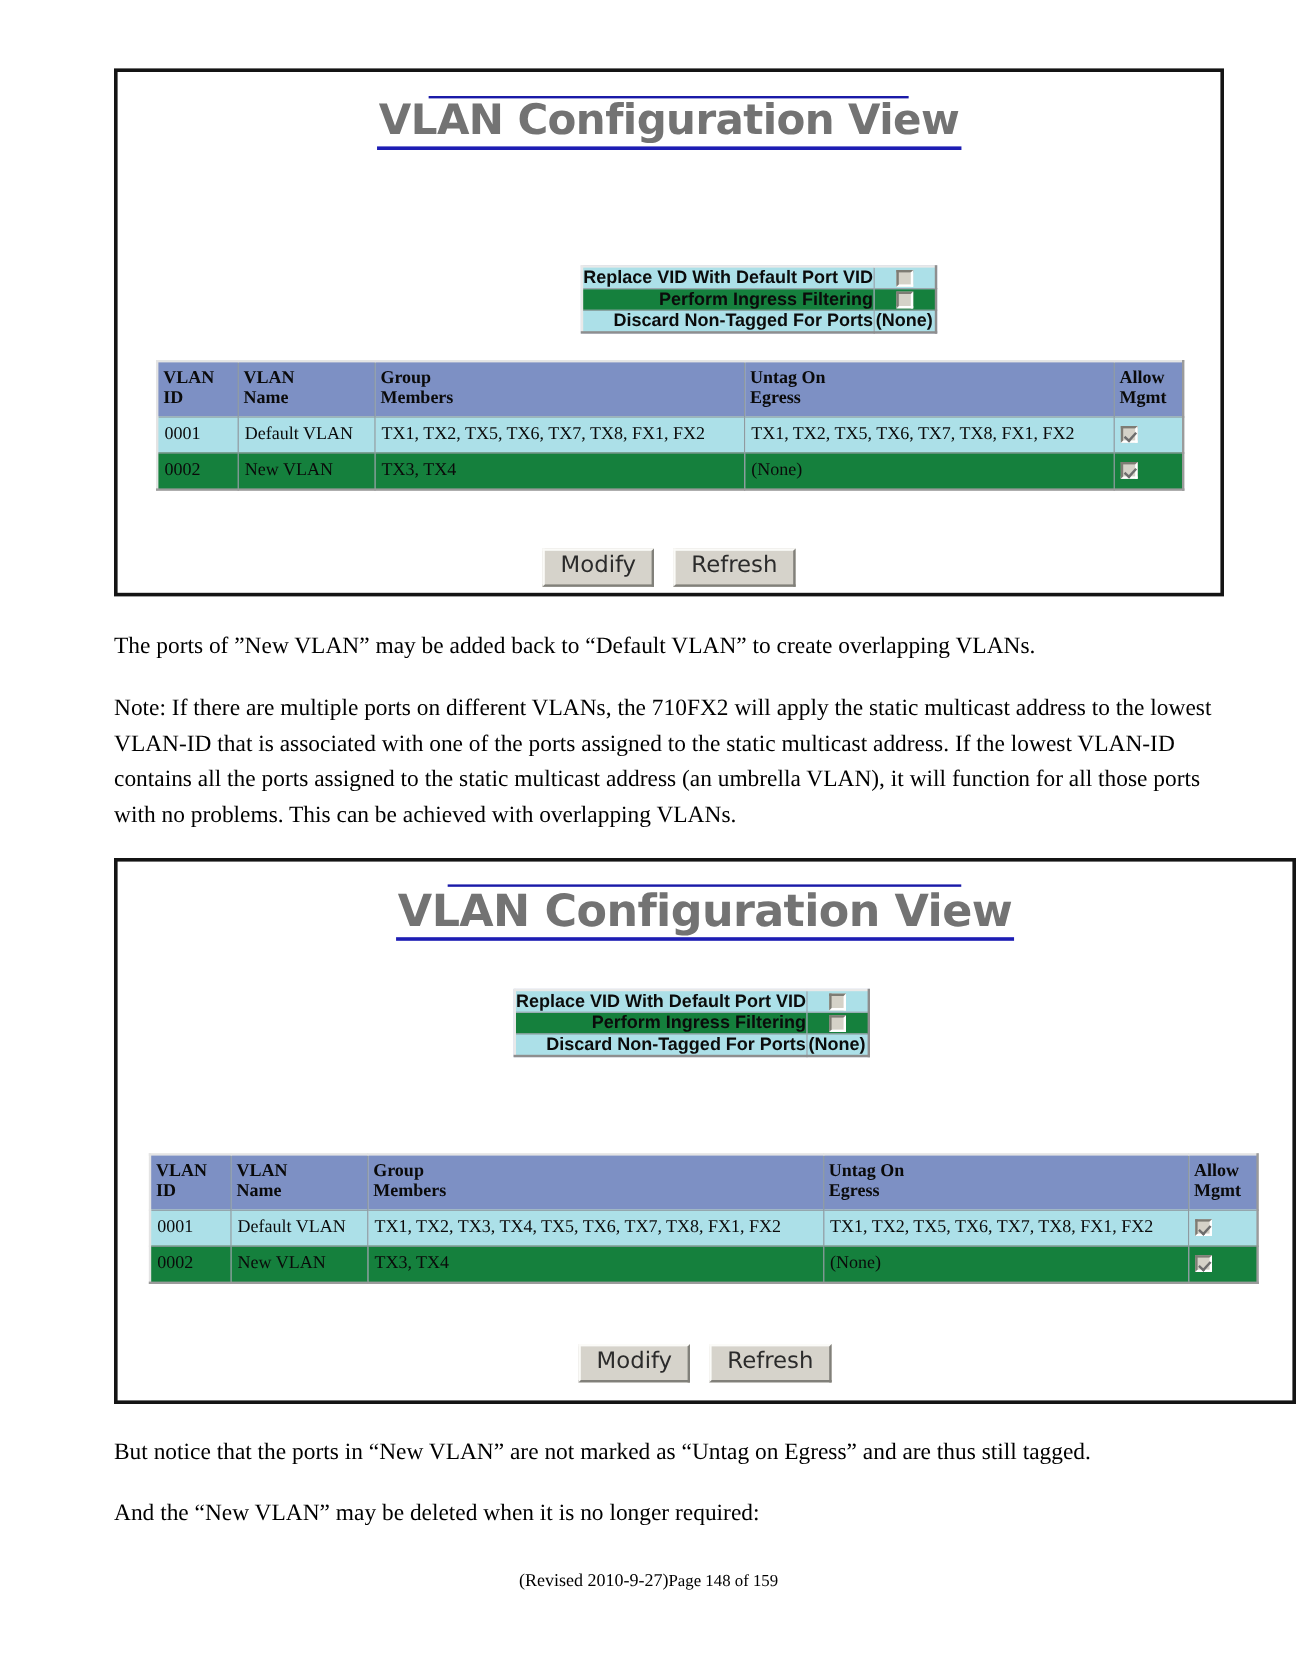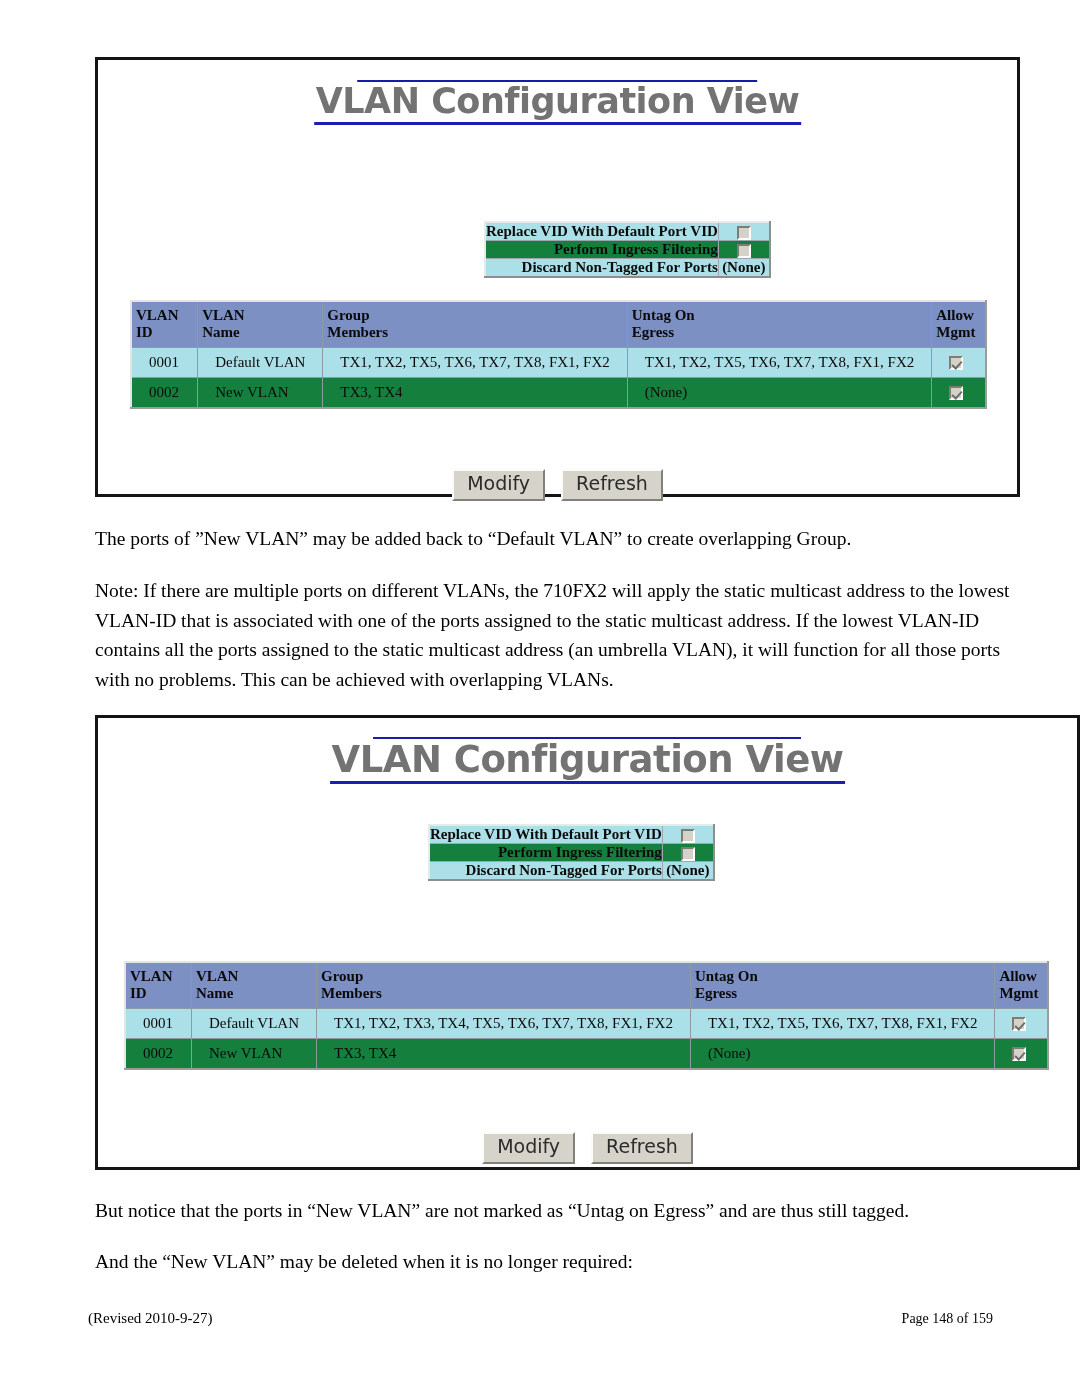--- a/index.html
+++ b/index.html
@@ -62,21 +62,21 @@
   #shot-2 .ui-title { font-size: 37px; padding: 0 2px 3px 2px; }
   #shot-2 .ui-title-rule { width: 428px; }
 
   
   .opt-table {
     position: absolute;
     border-collapse: collapse;
     border: 2px solid;
     border-color: #e9e9e9 #8e8e8e #8e8e8e #e9e9e9;
     background: #b8c4e0;
-    font-family: Liberation Serif, serif;
+    font-family: Liberation Sans, sans-serif;
     padding-left: 16px;
   }
   .opt-table td {
     border: 1px solid #9aa7ae;
     padding: 0;
     font-weight: bold;
     font-size: 15px;
     color: #0b0b0b;
     white-space: nowrap;
   }
@@ -141,21 +141,21 @@
   }
   .vlan-table th {
     background: #7d90c4;
     font-weight: bold;
     font-size: 15px;
     line-height: 1.15;
     padding: 5px 4px;
   }
   .vlan-table td {
     font-size: 15px;
-    padding: 6px 17px;
+    padding: 6px 5px;
     white-space: nowrap;
   }
   .c-id    { width: 58px;  }
   .c-name  { width: 105px; }
   .c-mgmt  { width: 48px;  }
 
   
   .btn-row {
     position: absolute;
     left: 0;
@@ -166,21 +166,21 @@
     display: inline-block;
     font-family: "DejaVu Sans", "Liberation Sans", sans-serif;
     font-size: 19px;
     color: #2b2b2b;
     background: #d6d3cb;
     border-top: 2px solid #fbfbf8;
     border-left: 2px solid #fbfbf8;
     border-right: 2px solid #81807a;
     border-bottom: 2px solid #81807a;
     padding: 3px 13px 5px 13px;
-    margin: 16px 6px;
+    margin: 4px 6px;
     box-sizing: border-box;
     line-height: 1.05;
   }
 
   
   .prose {
     position: absolute;
     font-family: "Liberation Serif", "DejaVu Serif", serif;
     font-size: 19.5px;
     line-height: 1.52;
@@ -192,21 +192,21 @@
   #para-3 { left: 95px; top: 1196px; width: 920px; }
   #para-4 { left: 95px; top: 1247px; width: 920px; }
 
   
   .footer {
     position: absolute;
     left: 88px;
     top: 1310px;
     width: 905px;
     display: flex;
-    justify-content: space-between;
+    justify-content: center;
     align-items: baseline;
     font-family: "Liberation Serif", "DejaVu Serif", serif;
   }
   .footer-left  { font-size: 15px; }
   .footer-right { font-size: 14px; }
 </style>
 </head>
 <body>
 
 <div class="shot" id="shot-1">
@@ -286,21 +286,21 @@
     </table>
 
     <div class="btn-row" style="top:393px;">
       <span class="btn">Modify</span>
       <span class="btn">Refresh</span>
     </div>
 
   </div>
 </div>
 
-<div class="prose" id="para-1">The ports of ”New VLAN” may be added back to “Default VLAN” to create overlapping Group.</div>
+<div class="prose" id="para-1">The ports of ”New VLAN” may be added back to “Default VLAN” to create overlapping VLANs.</div>
 <div class="prose" id="para-2">Note: If there are multiple ports on different VLANs, the 710FX2 will apply the static multicast address to the lowest VLAN-ID that is associated with one of the ports assigned to the static multicast address.  If the lowest VLAN-ID contains all the ports assigned to the static multicast address (an umbrella VLAN), it will function for all those ports with no problems.  This can be achieved with overlapping VLANs.</div>
 
 <div class="shot" id="shot-2">
   <div class="shot-inner">
 
     <div class="ui-title-wrap">
       <div class="ui-title-rule"></div>
       <div class="ui-title">VLAN Configuration View</div>
     </div>
 

